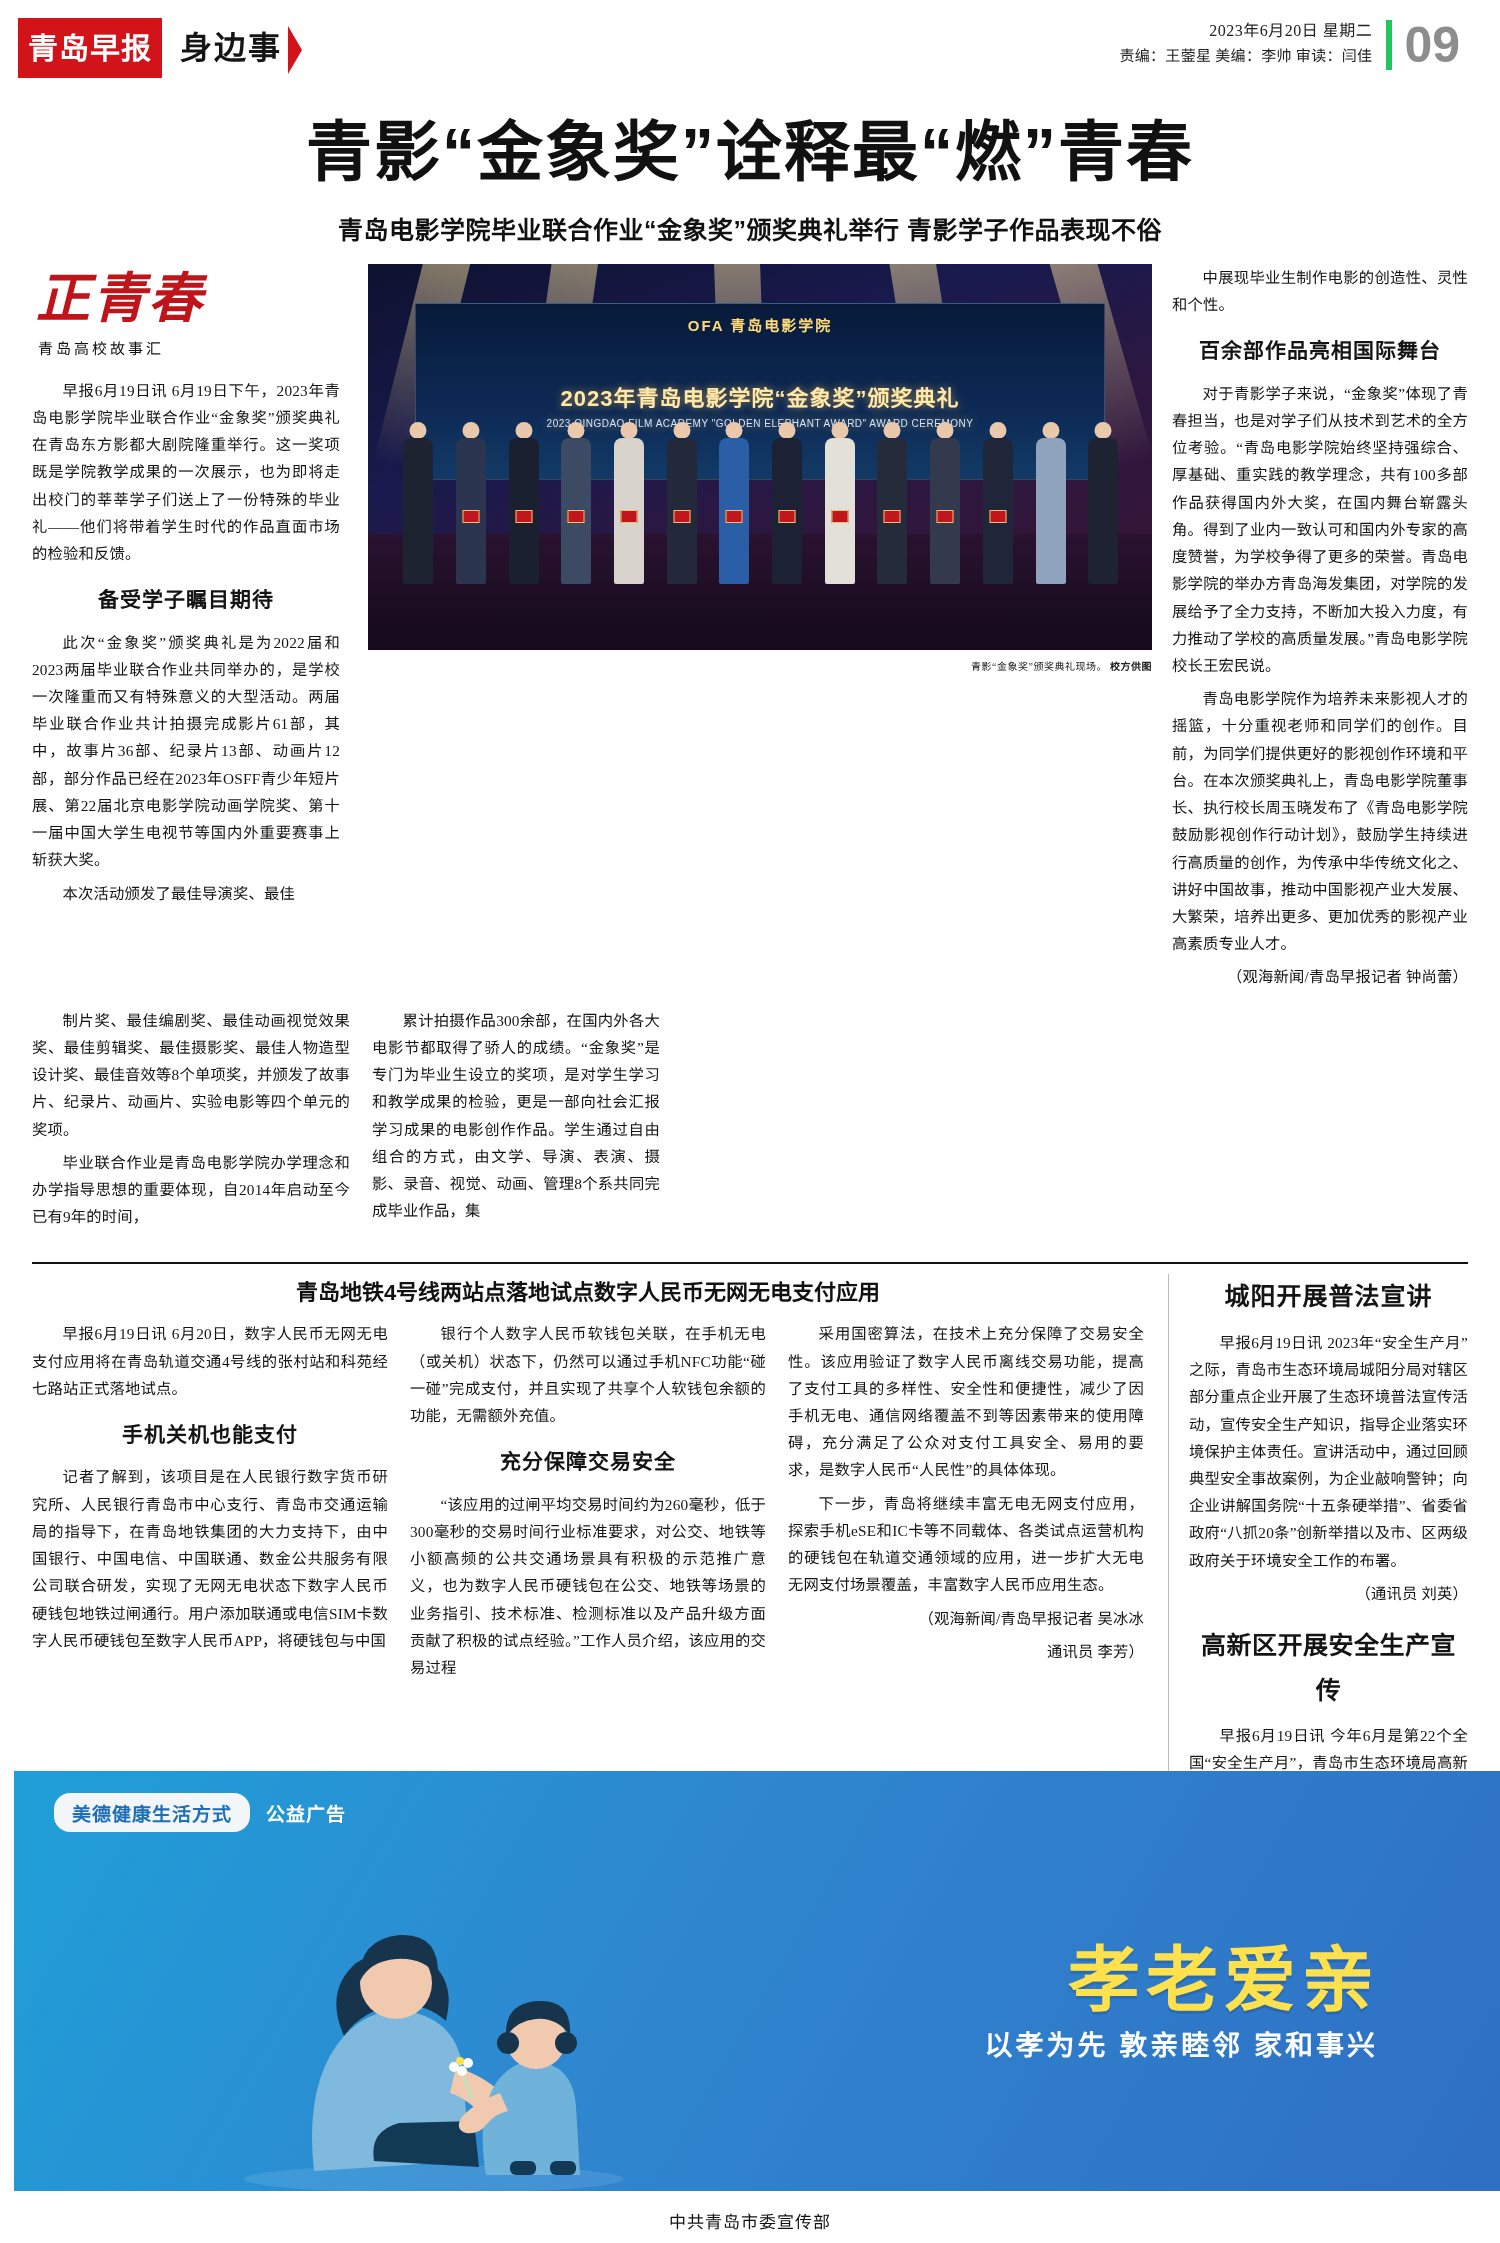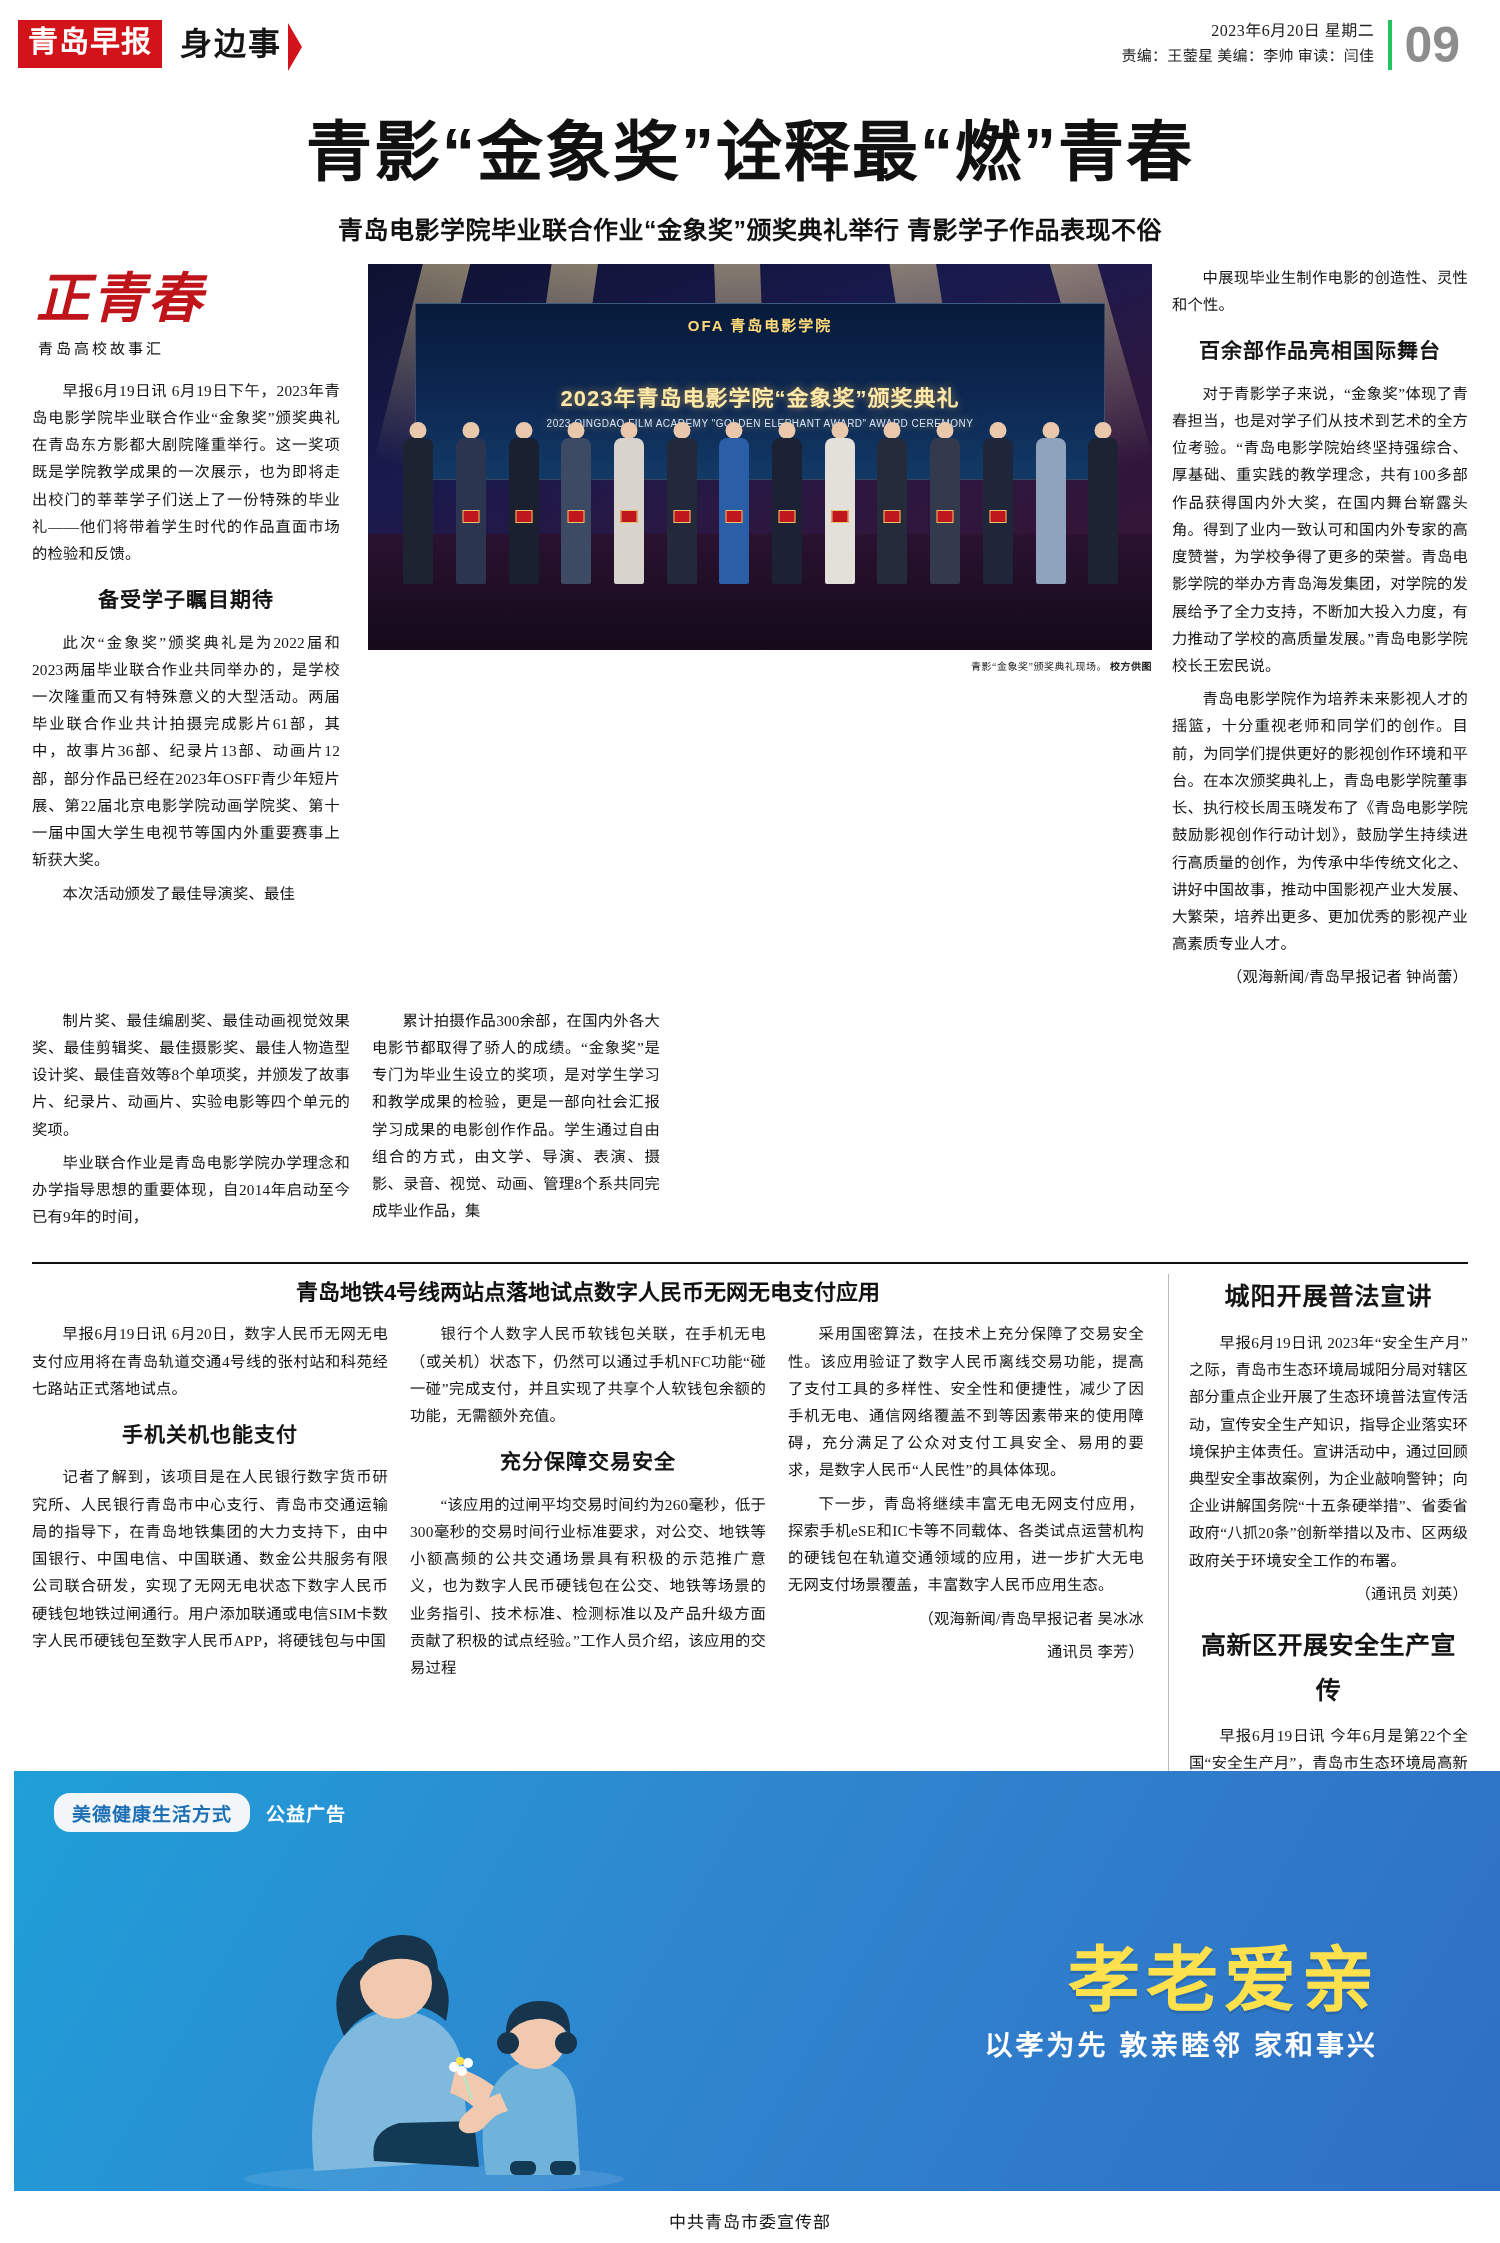--- a/index.html
+++ b/index.html
@@ -33,23 +33,23 @@
   .mast-left { display: flex; align-items: center; }
   .logo-box {
     background: #d3131a;
     color: #fff;
     font-family: "Liberation Sans", sans-serif;
     font-weight: bold;
     font-size: 30px;
     padding: 6px 10px 7px 10px;
     letter-spacing: 1px;
     display: flex;
-    align-items: flex-end;
+    align-items: flex-start;
     gap: 4px;
-    height: 48px;
+    height: 60px;
   }
   .mast-section {
     font-family: "Liberation Sans", sans-serif;
     font-weight: bold;
     font-size: 32px;
     margin-left: 18px;
     letter-spacing: 2px;
     color: #151515;
     position: relative;
     padding-right: 18px;
@@ -74,21 +74,21 @@
   }
   .mast-right-text { text-align: right; }
   .mast-date { font-size: 16px; letter-spacing: .5px; }
   .mast-credits { font-size: 15px; letter-spacing: .3px; }
   .page-num {
     font-family: "Liberation Sans", sans-serif;
     font-size: 50px;
     font-weight: bold;
     color: #8d8d8d;
     line-height: 1;
-    border-left: 4px solid #22c55e;
+    border-left: 6px solid #22c55e;
     padding-left: 12px;
     margin-top: 2px;
   }
 
   
   .headline-wrap { text-align: center; margin-top: 6px; }
   .headline {
     font-family: "Liberation Sans", sans-serif;
     font-weight: bold;
     font-size: 66px;

